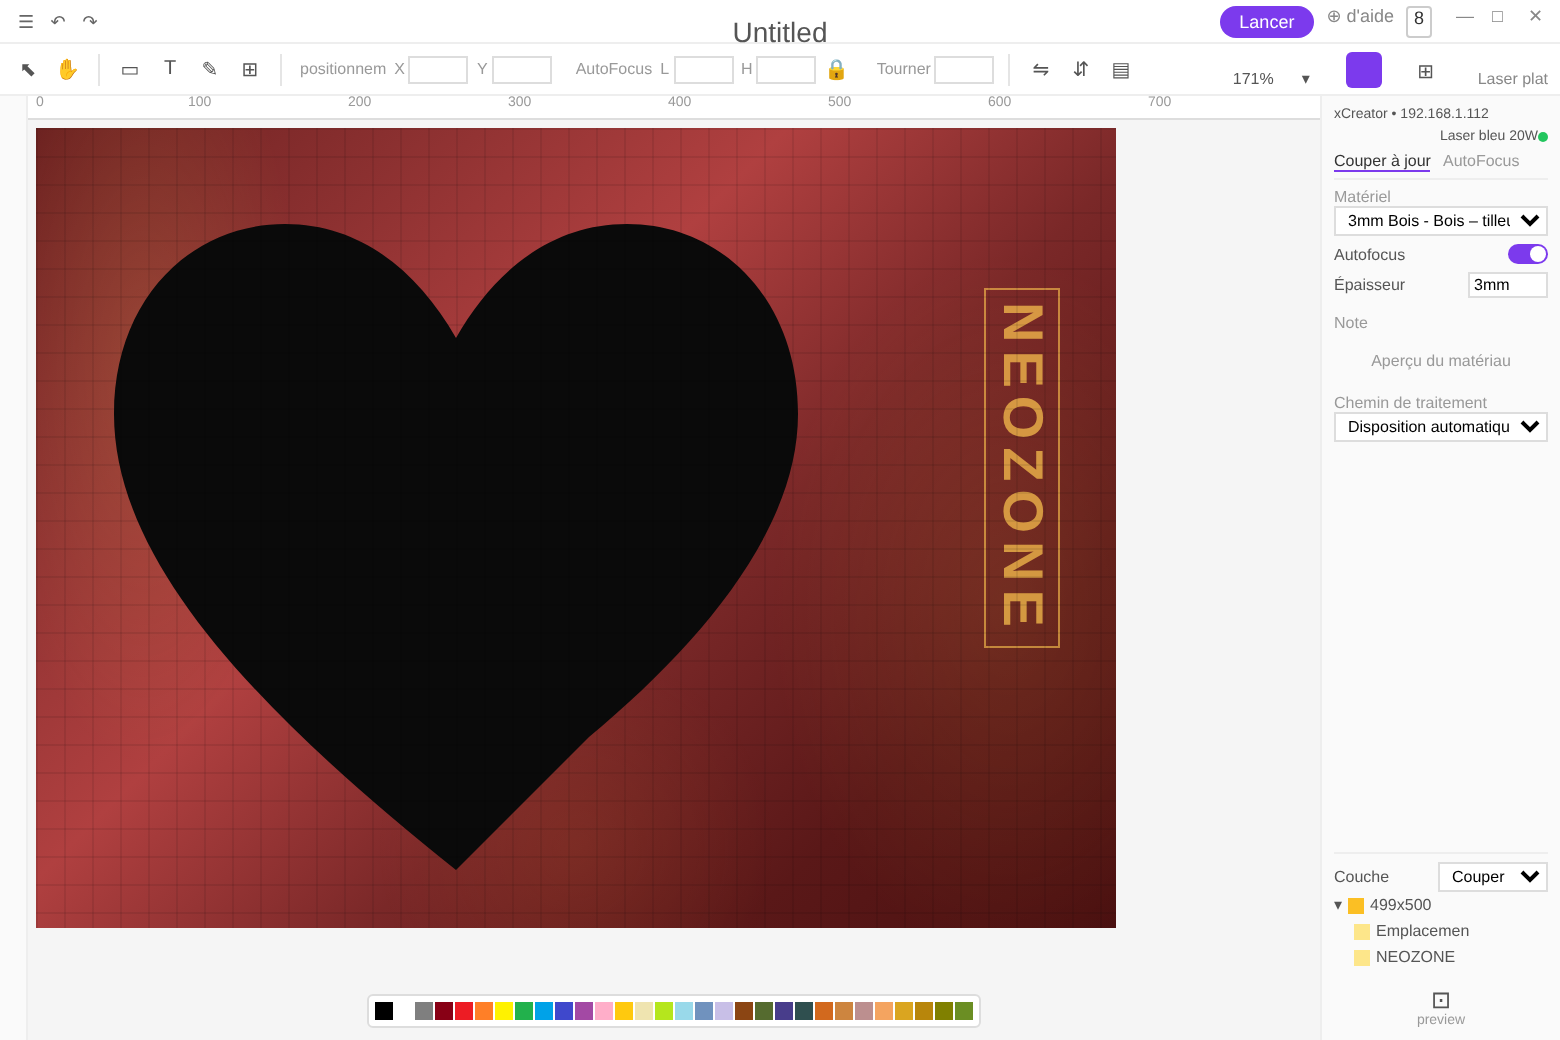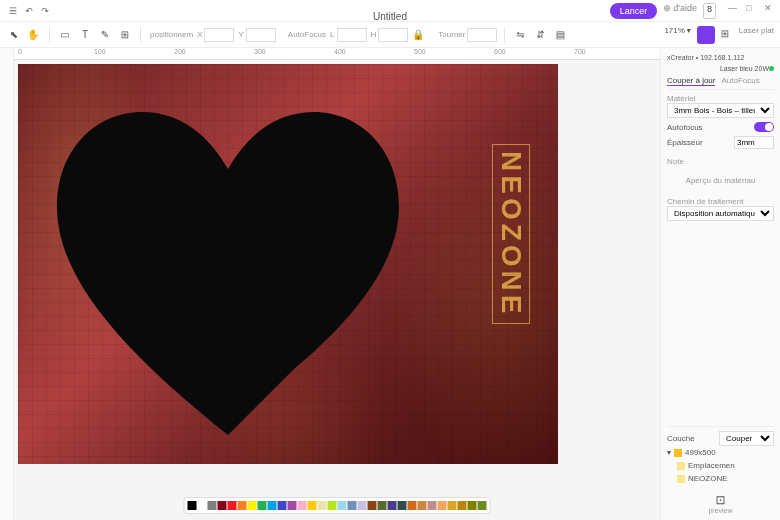--- a/index.html
+++ b/index.html
@@ -1,31 +1,31 @@
 <!DOCTYPE html>
 <html><head>
 <meta charset="utf-8">
 <style>
 * { margin: 0; padding: 0; box-sizing: border-box; font-family: -apple-system, BlinkMacSystemFont, "Segoe UI", sans-serif; }
 body { width: 780px; height: 520px; background: #fff; overflow: hidden; font-size: 9px; color: #333; }
 .titlebar { height: 22px; display: flex; align-items: center; justify-content: space-between; padding: 0 6px; border-bottom: 1px solid #eee; }
-.titlebar .center { position: absolute; left: 50%; transform: translateX(-50%); font-size: 10px; color: #555; margin-top: 11px; }
+.titlebar .center { position: absolute; left: 50%; transform: translateX(-50%); font-size: 14px; color: #555; margin-top: 11px; }
 .titlebar .right { display: flex; gap: 6px; }
 .btn-primary { background: #7c3aed; color: #fff; border: none; border-radius: 10px; padding: 3px 10px; font-size: 9px; cursor: pointer; }
 .btn-icon { width: 14px; height: 14px; display: inline-flex; align-items: center; justify-content: center; cursor: pointer; color: #666; }
 .win-ctrl { display: flex; gap: 8px; margin-left: 6px; }
 .win-ctrl span { width: 10px; font-size: 9px; color: #888; cursor: pointer; }
 
 .toolbar { height: 26px; display: flex; align-items: center; padding: 0 6px; gap: 4px; border-bottom: 1px solid #eee; }
 .tb-sep { width: 1px; height: 16px; background: #e5e5e5; margin: 0 3px; }
 .tb-icon { width: 16px; height: 16px; display: inline-flex; align-items: center; justify-content: center; cursor: pointer; color: #555; font-size: 10px; }
 .tb-group { display: flex; align-items: center; gap: 2px; }
 .tb-label { font-size: 8px; color: #999; margin-left: 2px; }
 .tb-input { width: 30px; height: 14px; border: 1px solid #ddd; font-size: 8px; padding: 0 2px; }
-.zoom { margin-left: auto; font-size: 8px; color: #555; display: flex; align-items: flex-start; gap: 2px; }
+.zoom { margin-left: auto; font-size: 8px; color: #555; display: flex; align-items: flex-end; gap: 14px; }
 .purple-sq { width: 18px; height: 18px; background: #7c3aed; border-radius: 3px; margin-left: 4px; }
 
 .main { display: flex; height: calc(520px - 22px - 26px); }
 .left-tools { width: 14px; background: #fafafa; border-right: 1px solid #eee; }
 .canvas-area { flex: 1; display: flex; flex-direction: column; background: #f5f5f5; position: relative; }
 .ruler-h { height: 12px; background: #fff; border-bottom: 1px solid #ddd; position: relative; font-size: 7px; color: #999; }
 .ruler-h span { position: absolute; top: 0; }
 .workspace { flex: 1; position: relative; overflow: hidden; }
 .artwork { position: absolute; left: 4px; top: 4px; width: 540px; height: 400px; background: linear-gradient(135deg, #6b2020 0%, #8b3030 20%, #b04040 40%, #7a2828 60%, #5a1818 80%, #4a1010 100%); }
 .marble { position: absolute; inset: 0; opacity: 0.5; background:

